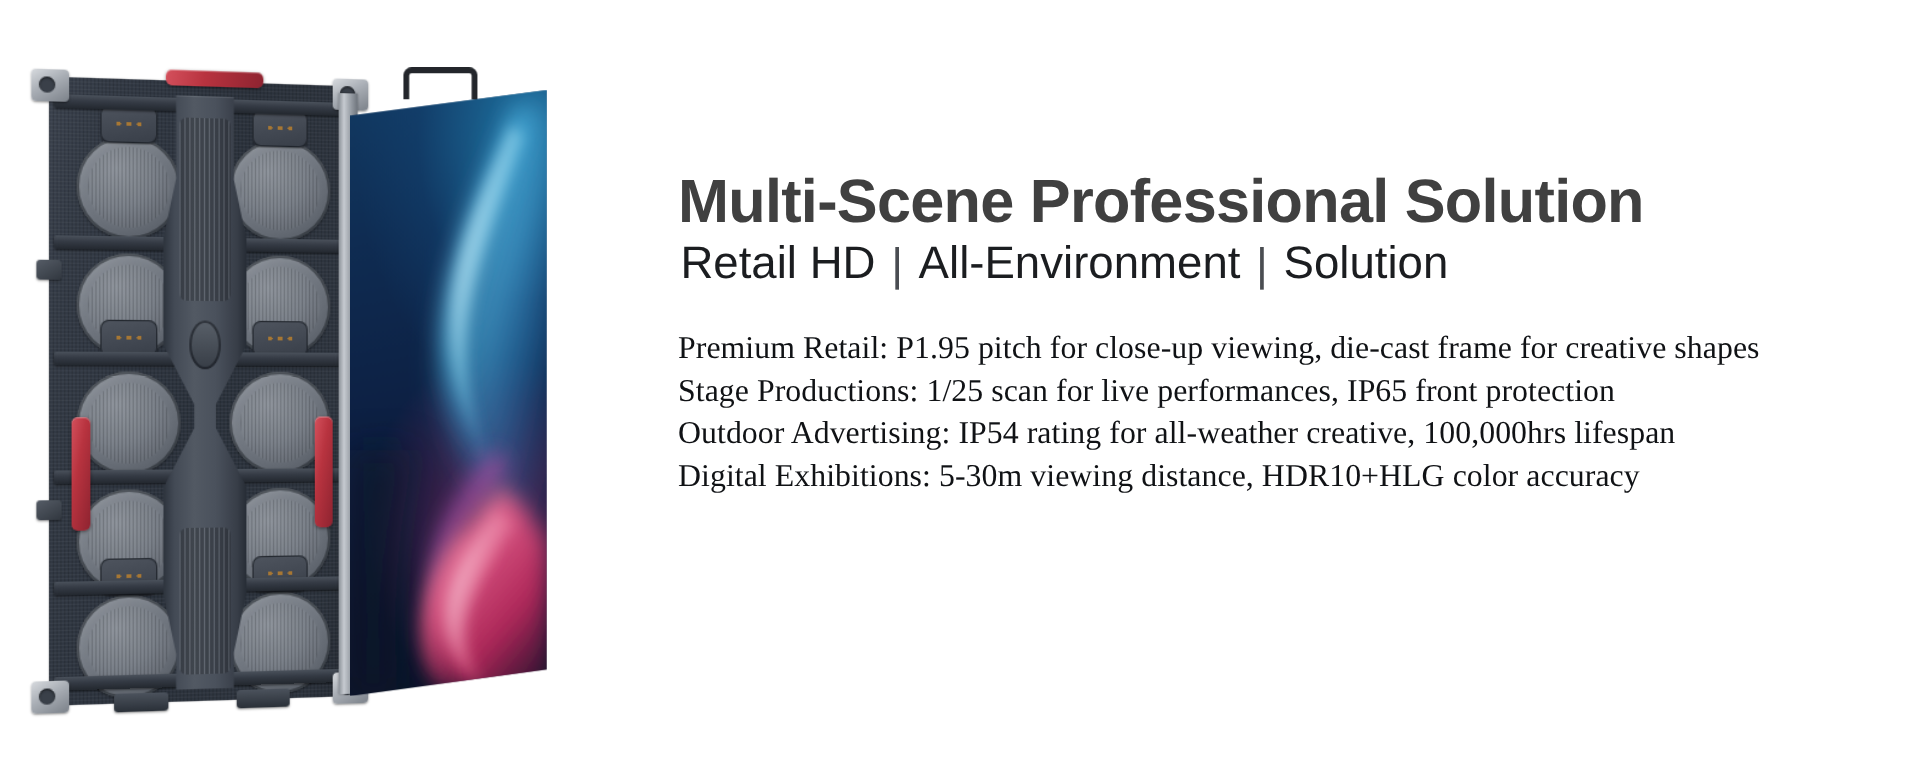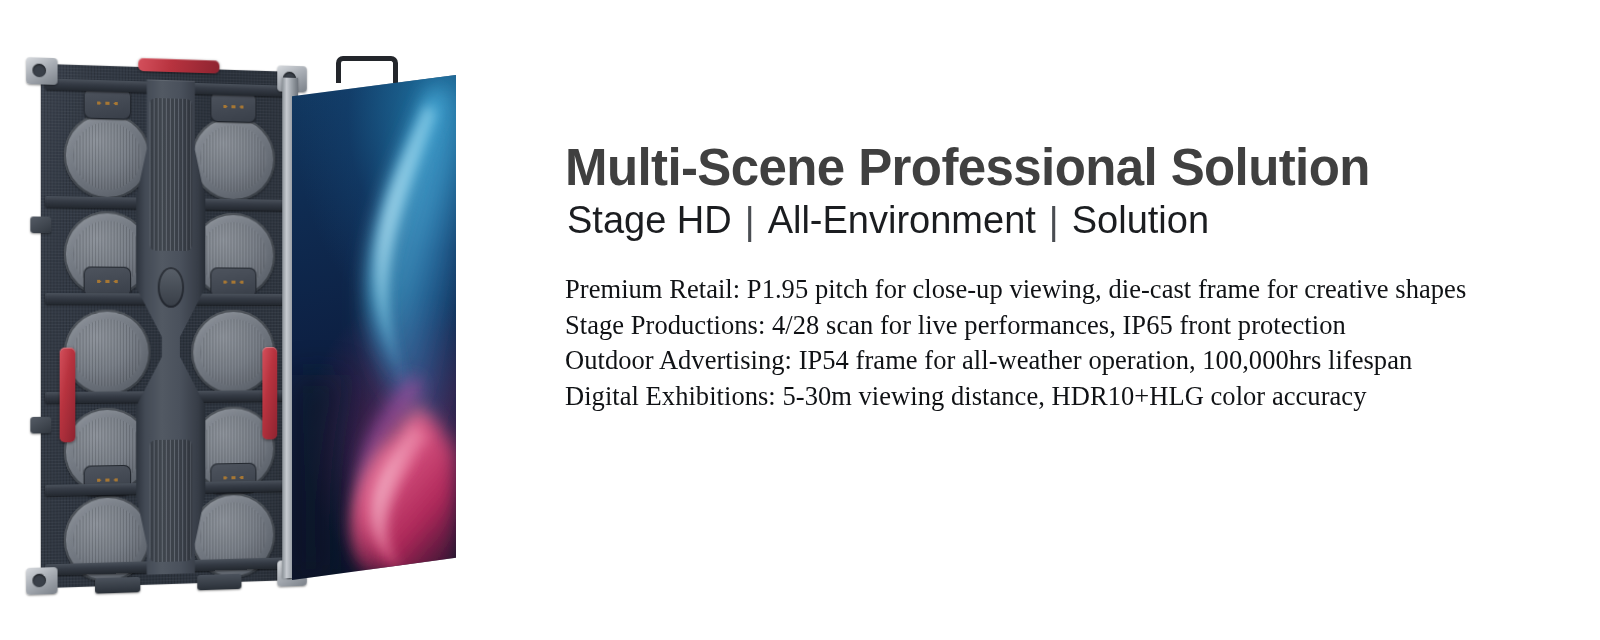--- a/index.html
+++ b/index.html
@@ -480,24 +480,24 @@
       </div>
     </div>
   </div>
 
   <div class="content">
 
 
     <h1 class="headline">Multi-Scene Professional Solution</h1>
 
     <div class="subhead">
-      <span>Stage HD</span><span class="sep">|</span><span>All-Environment</span><span class="sep">|</span><span>Solution</span>
+      <span>Retail HD</span><span class="sep">|</span><span>All-Environment</span><span class="sep">|</span><span>Solution</span>
     </div>
 
     <div class="body-copy">
       <p class="body-line">Premium Retail: P1.95 pitch for close-up viewing, die-cast frame for creative shapes</p>
-      <p class="body-line">Stage Productions: 4/28 scan for live performances, IP65 front protection</p>
-      <p class="body-line">Outdoor Advertising: IP54 frame for all-weather operation, 100,000hrs lifespan</p>
+      <p class="body-line">Stage Productions: 1/25 scan for live performances, IP65 front protection</p>
+      <p class="body-line">Outdoor Advertising: IP54 rating for all-weather creative, 100,000hrs lifespan</p>
       <p class="body-line">Digital Exhibitions: 5-30m viewing distance, HDR10+HLG color accuracy</p>
     </div>
 
   </div>
 </div>
 
 </body></html>

